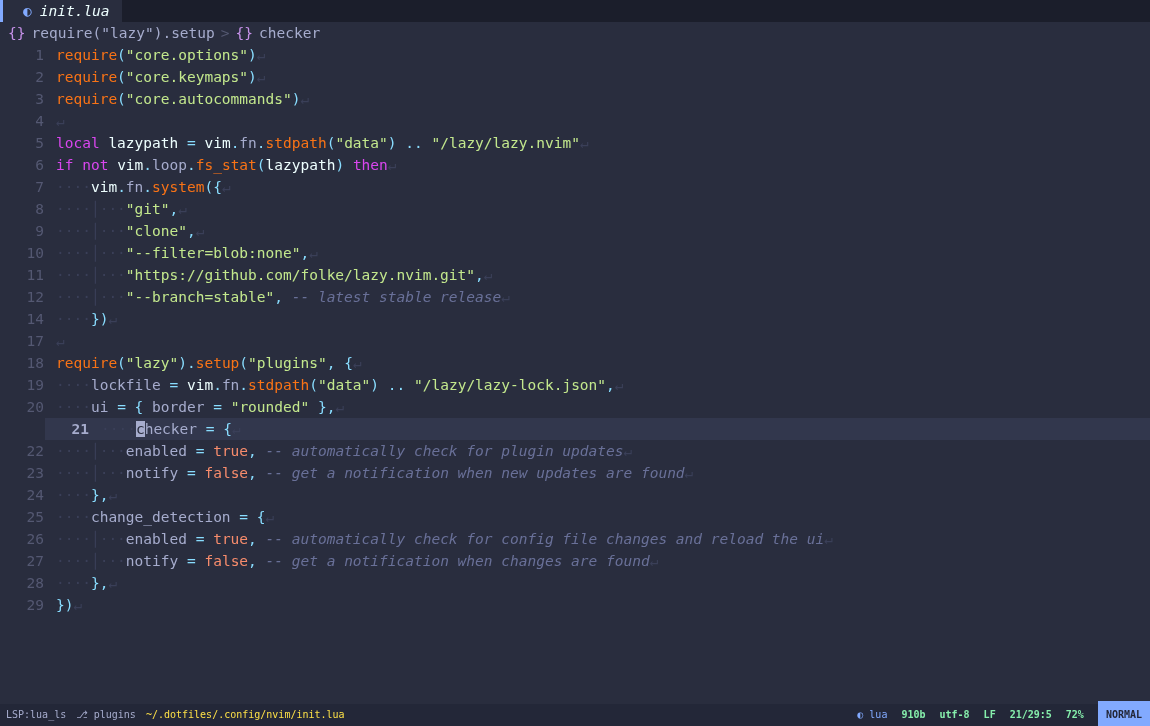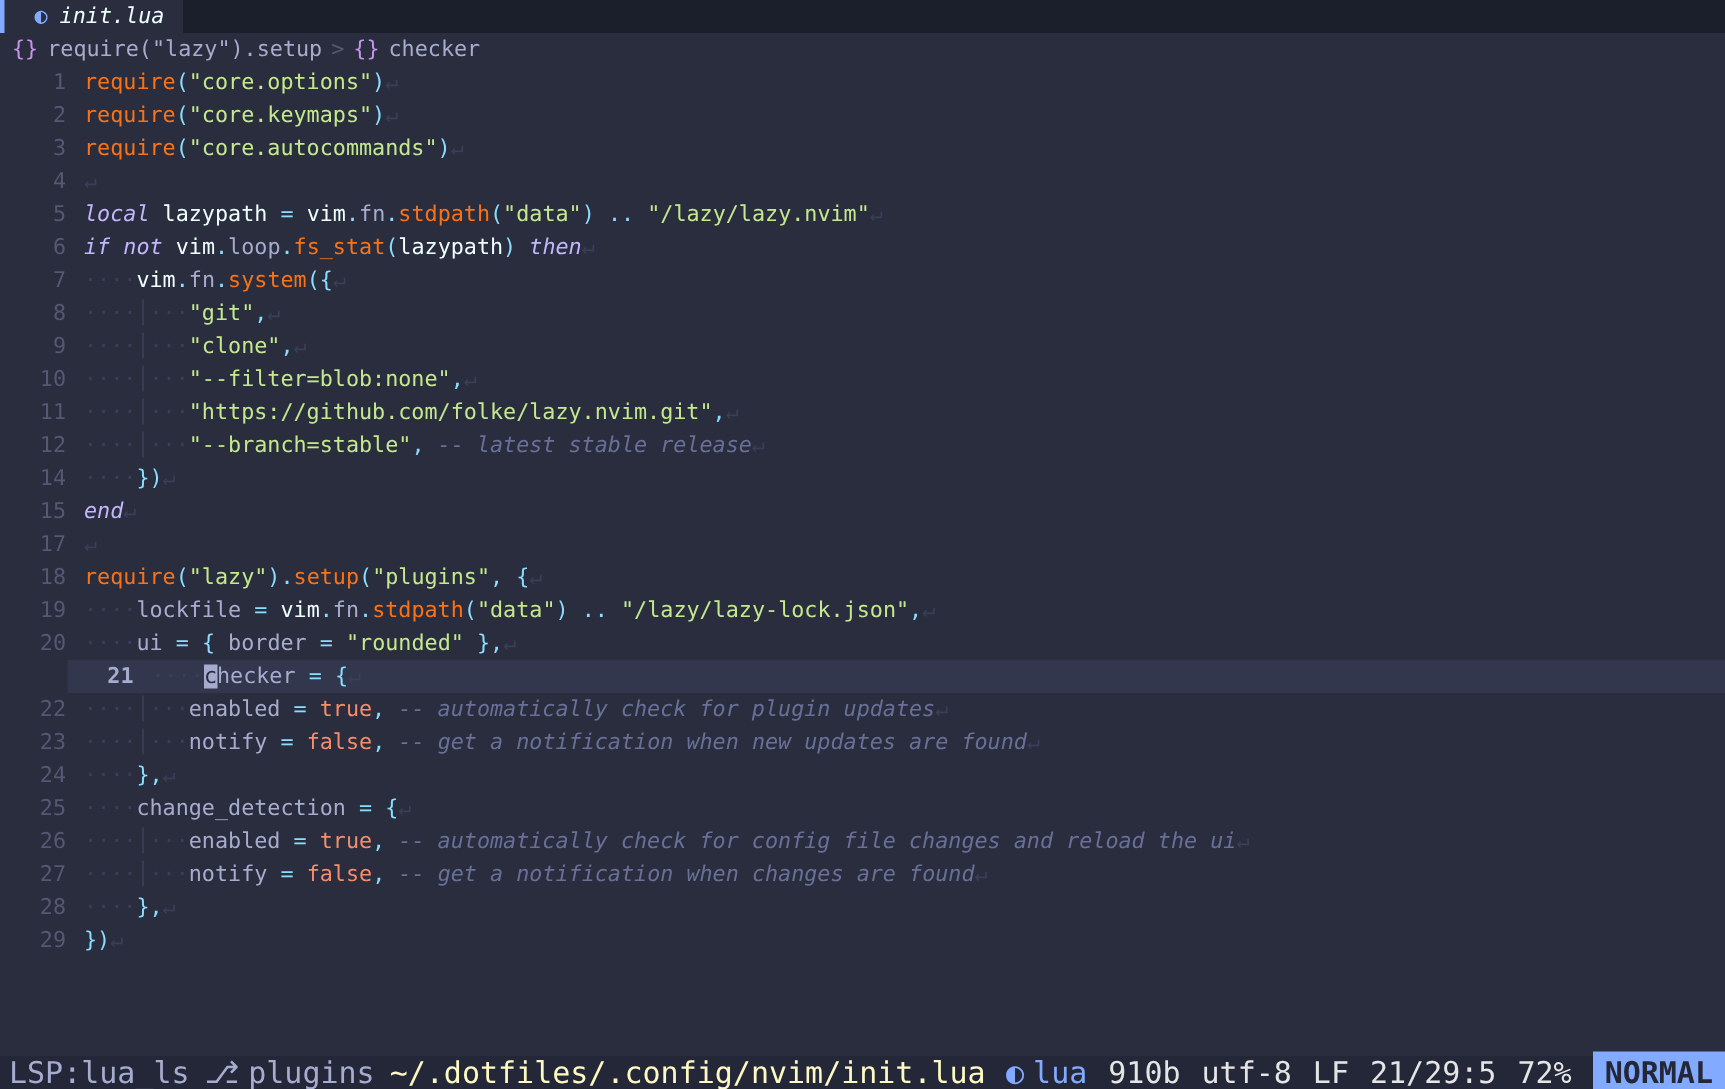--- a/index.html
+++ b/index.html
@@ -41,47 +41,47 @@
 .line.curr { background: #32374d; margin-left: 45px; }
 .gutter {
   width: 56px;
   text-align: right;
   padding-right: 12px;
   color: #545872;
   flex-shrink: 0;
 }
 .line.curr .gutter { color: #a6accd; font-weight: 600; }
 .code { flex: 1; }
-.kw { color: #c4b5fd; font-style: italic; }
+.kw { color: #d946ef; }
 .fn { color: #f97316; }
 .str { color: #c3e88d; }
 .prop { color: #a6accd; }
 .punc { color: #89ddff; }
 .op { color: #89ddff; }
 .bool { color: #f78c6c; }
 .cmt { color: #697098; font-style: italic; }
 .ws { color: #3a3f58; }
 .var { color: #eeffff; }
 .cursor { background: #a6accd; color: #292d3e; }
 .eol { color: #3a3f58; }
 .statusline {
   height: 22px;
   background: #232738;
   display: flex;
   align-items: center;
-  font-size: 20px;
+  font-size: 10px;
 }
 .sl-left { display: flex; align-items: center; gap: 10px; padding-left: 6px; }
 .sl-lsp { color: #a6accd; }
 .sl-branch { color: #a6accd; display: flex; gap: 6px; align-items: center; }
-.sl-path { color: #fef9c3; }
+.sl-path { color: #fde047; }
 .sl-spacer { flex: 1; }
 .sl-right { display: flex; align-items: center; gap: 14px; padding-right: 0; }
 .sl-ft { color: #82aaff; display: flex; gap: 6px; align-items: center; }
-.sl-info { color: #e5e5e5; }
+.sl-info { color: #86efac; font-weight: bold; }
 .sl-mode { background: #82aaff; color: #232738; padding: 0 8px; font-weight: 600; height: 29px; display: flex; align-items: center; }
 .branch-icon, .ft-icon { font-family: monospace; }
 </style>
 </head>
 <body>
 
 <div class="tab-bar">
   <div class="tab">
     <span class="tab-icon">◐</span>
     <span>init.lua</span>
@@ -103,21 +103,20 @@
     <div class="line"><span class="gutter">4</span><span class="code"><span class="eol">↵</span></span></div>
     <div class="line"><span class="gutter">5</span><span class="code"><span class="kw">local</span><span class="var"> lazypath </span><span class="op">=</span><span class="var"> vim</span><span class="punc">.</span><span class="prop">fn</span><span class="punc">.</span><span class="fn">stdpath</span><span class="punc">(</span><span class="str">"data"</span><span class="punc">)</span><span class="var"> </span><span class="op">..</span><span class="var"> </span><span class="str">"/lazy/lazy.nvim"</span><span class="eol">↵</span></span></div>
     <div class="line"><span class="gutter">6</span><span class="code"><span class="kw">if</span><span class="var"> </span><span class="kw">not</span><span class="var"> vim</span><span class="punc">.</span><span class="prop">loop</span><span class="punc">.</span><span class="fn">fs_stat</span><span class="punc">(</span><span class="var">lazypath</span><span class="punc">)</span><span class="var"> </span><span class="kw">then</span><span class="eol">↵</span></span></div>
     <div class="line"><span class="gutter">7</span><span class="code"><span class="ws">····</span><span class="var">vim</span><span class="punc">.</span><span class="prop">fn</span><span class="punc">.</span><span class="fn">system</span><span class="punc">(</span><span class="punc">{</span><span class="eol">↵</span></span></div>
     <div class="line"><span class="gutter">8</span><span class="code"><span class="ws">····│···</span><span class="str">"git"</span><span class="punc">,</span><span class="eol">↵</span></span></div>
     <div class="line"><span class="gutter">9</span><span class="code"><span class="ws">····│···</span><span class="str">"clone"</span><span class="punc">,</span><span class="eol">↵</span></span></div>
     <div class="line"><span class="gutter">10</span><span class="code"><span class="ws">····│···</span><span class="str">"--filter=blob:none"</span><span class="punc">,</span><span class="eol">↵</span></span></div>
     <div class="line"><span class="gutter">11</span><span class="code"><span class="ws">····│···</span><span class="str">"https://github.com/folke/lazy.nvim.git"</span><span class="punc">,</span><span class="eol">↵</span></span></div>
     <div class="line"><span class="gutter">12</span><span class="code"><span class="ws">····│···</span><span class="str">"--branch=stable"</span><span class="punc">,</span><span class="var"> </span><span class="cmt">-- latest stable release</span><span class="eol">↵</span></span></div>
     <div class="line"><span class="gutter">14</span><span class="code"><span class="ws">····</span><span class="punc">}</span><span class="punc">)</span><span class="eol">↵</span></span></div>
-    <div class="line"><span class="gutter">15</span><span class="code"><span class="kw">end</span><span class="eol">↵</span></span></div>
     <div class="line"><span class="gutter">17</span><span class="code"><span class="eol">↵</span></span></div>
     <div class="line"><span class="gutter">18</span><span class="code"><span class="fn">require</span><span class="punc">(</span><span class="str">"lazy"</span><span class="punc">)</span><span class="punc">.</span><span class="fn">setup</span><span class="punc">(</span><span class="str">"plugins"</span><span class="punc">,</span><span class="var"> </span><span class="punc">{</span><span class="eol">↵</span></span></div>
     <div class="line"><span class="gutter">19</span><span class="code"><span class="ws">····</span><span class="prop">lockfile</span><span class="var"> </span><span class="op">=</span><span class="var"> vim</span><span class="punc">.</span><span class="prop">fn</span><span class="punc">.</span><span class="fn">stdpath</span><span class="punc">(</span><span class="str">"data"</span><span class="punc">)</span><span class="var"> </span><span class="op">..</span><span class="var"> </span><span class="str">"/lazy/lazy-lock.json"</span><span class="punc">,</span><span class="eol">↵</span></span></div>
     <div class="line"><span class="gutter">20</span><span class="code"><span class="ws">····</span><span class="prop">ui</span><span class="var"> </span><span class="op">=</span><span class="var"> </span><span class="punc">{</span><span class="var"> </span><span class="prop">border</span><span class="var"> </span><span class="op">=</span><span class="var"> </span><span class="str">"rounded"</span><span class="var"> </span><span class="punc">}</span><span class="punc">,</span><span class="eol">↵</span></span></div>
     <div class="line curr"><span class="gutter">21</span><span class="code"><span class="ws">····</span><span class="cursor">c</span><span class="prop">hecker</span><span class="var"> </span><span class="op">=</span><span class="var"> </span><span class="punc">{</span><span class="eol">↵</span></span></div>
     <div class="line"><span class="gutter">22</span><span class="code"><span class="ws">····│···</span><span class="prop">enabled</span><span class="var"> </span><span class="op">=</span><span class="var"> </span><span class="bool">true</span><span class="punc">,</span><span class="var"> </span><span class="cmt">-- automatically check for plugin updates</span><span class="eol">↵</span></span></div>
     <div class="line"><span class="gutter">23</span><span class="code"><span class="ws">····│···</span><span class="prop">notify</span><span class="var"> </span><span class="op">=</span><span class="var"> </span><span class="bool">false</span><span class="punc">,</span><span class="var"> </span><span class="cmt">-- get a notification when new updates are found</span><span class="eol">↵</span></span></div>
     <div class="line"><span class="gutter">24</span><span class="code"><span class="ws">····</span><span class="punc">}</span><span class="punc">,</span><span class="eol">↵</span></span></div>
     <div class="line"><span class="gutter">25</span><span class="code"><span class="ws">····</span><span class="prop">change_detection</span><span class="var"> </span><span class="op">=</span><span class="var"> </span><span class="punc">{</span><span class="eol">↵</span></span></div>
     <div class="line"><span class="gutter">26</span><span class="code"><span class="ws">····│···</span><span class="prop">enabled</span><span class="var"> </span><span class="op">=</span><span class="var"> </span><span class="bool">true</span><span class="punc">,</span><span class="var"> </span><span class="cmt">-- automatically check for config file changes and reload the ui</span><span class="eol">↵</span></span></div>

